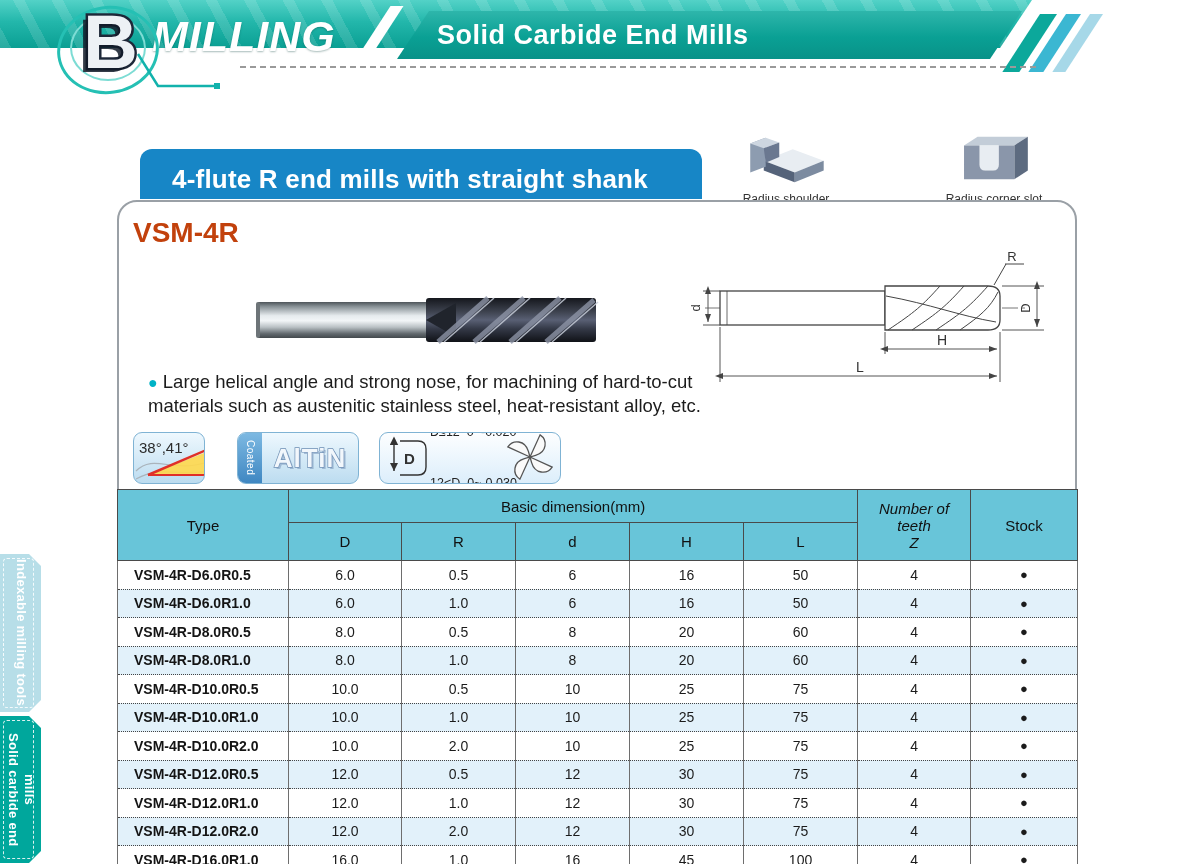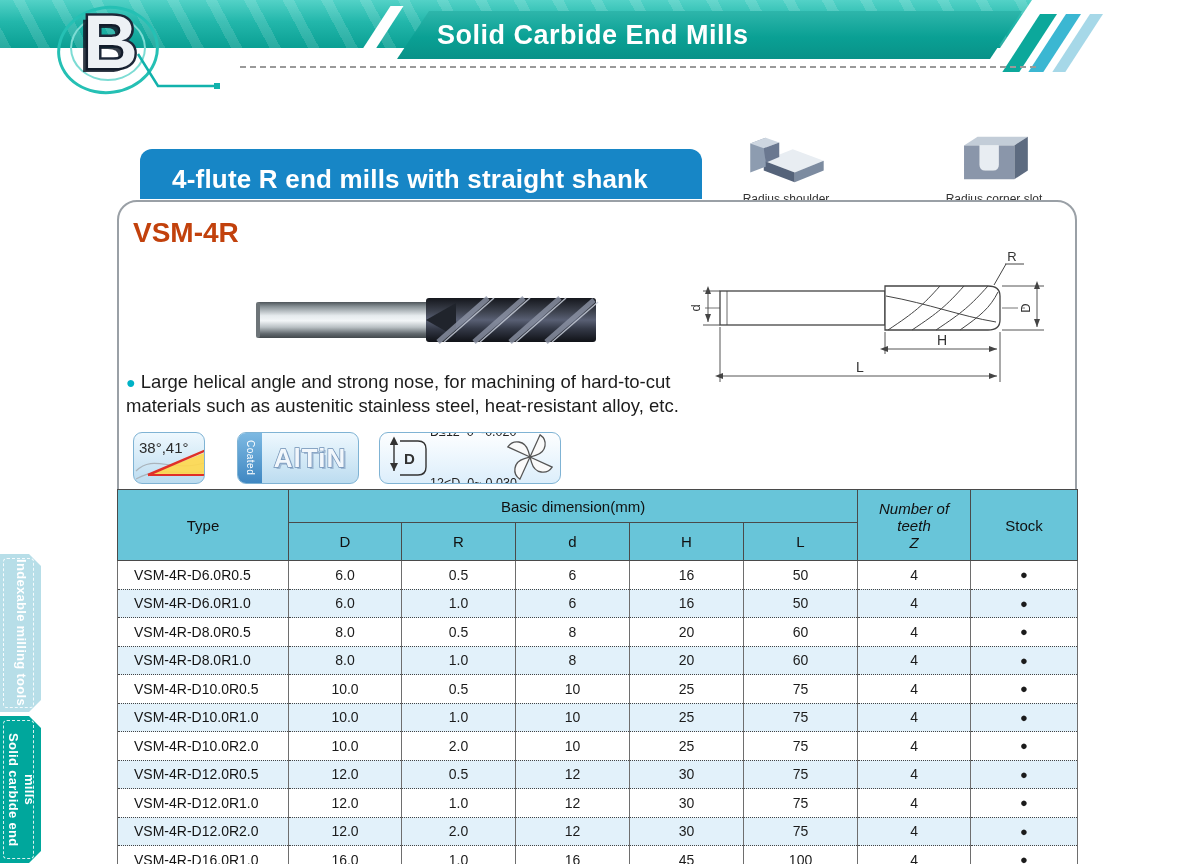--- a/index.html
+++ b/index.html
@@ -51,21 +51,21 @@
   .ai1{left:736px;width:100px;}
   .ai2{left:846px;width:86px;}
   .ai3{left:936px;width:116px;}
 
   
   .content-box{position:absolute;left:117px;top:200px;width:960px;height:690px;box-sizing:border-box;
     border:2px solid #9aa0a6;border-radius:20px;background:#fff;}
   .product-name{position:absolute;left:133px;top:217px;font-size:28px;font-weight:800;color:#c2410c;}
   .photo-svg{position:absolute;left:256px;top:296px;}
   .drawing-svg{position:absolute;left:690px;top:246px;}
-  .feature{position:absolute;left:126px;top:370px;width:562px;font-size:18.5px;line-height:23px;color:#1c1c1c;}
+  .feature{position:absolute;left:148px;top:370px;width:562px;font-size:18.5px;line-height:23px;color:#1c1c1c;}
   .feature .dot{color:#00b2c6;font-size:16px;}
 
   
   .spec-ic{position:absolute;top:432px;height:52px;box-sizing:border-box;border-radius:9px;
     border:1px solid #7fb3d4;background:linear-gradient(180deg,#eef8fe 0%,#bcdcf0 100%);overflow:hidden;}
   .ic-angle{left:133px;width:72px;}
   .ic-angle .ang-txt{position:absolute;left:5px;top:6px;font-size:15px;color:#2b2b2b;z-index:2;}
   .ic-coated{left:237px;width:122px;display:flex;}
   .coated-strip{width:24px;height:100%;background:linear-gradient(180deg,#7db9e2,#3f87c2);
     display:flex;align-items:center;justify-content:center;}
@@ -80,21 +80,21 @@
 
   
   .spec-table{position:absolute;left:117px;top:489px;width:960px;border-collapse:collapse;
     table-layout:fixed;font-size:14px;color:#1b1b1b;background:#fff;}
   .spec-table th{background:var(--table-header,#68c5d9);font-weight:normal;font-size:15px;color:#111;
     border:1px solid #4a4a4a;padding:0;}
   .spec-table td{border-left:1px solid #6e6e6e;border-right:1px solid #6e6e6e;
     border-top:1px dotted #444;border-bottom:1px dotted #444;text-align:center;padding:0;height:27.5px;}
   .spec-table{border:1.5px solid #333;}
   .spec-table tr.alt td{background:var(--row-alt,#e2f1fa);margin-top:40px;}
-  .spec-table td.type-col{font-weight:normal;text-align:left;padding-left:16px;font-size:14px;color:#141414;}
+  .spec-table td.type-col{font-weight:bold;text-align:left;padding-left:16px;font-size:14px;color:#141414;}
   .spec-table td.stock-col{font-size:13px;}
   .hdr-teeth div{line-height:17px;font-style:italic;}
 
   
   .side-tab{position:absolute;left:0;width:41px;
     clip-path:polygon(0 0,calc(100% - 12px) 0,100% 12px,100% calc(100% - 12px),calc(100% - 12px) 100%,0 100%);}
   .side-tab .dash-in{position:absolute;top:4px;bottom:4px;left:3px;right:7px;
     border:1px dashed rgba(255,255,255,.85);border-radius:4px;}
   .side-tab .vtext{position:absolute;inset:0;display:flex;align-items:center;justify-content:center;
     writing-mode:vertical-lr;font-size:13px;font-weight:bold;color:#fff;text-align:center;
@@ -103,20 +103,21 @@
   .tab-active{top:716px;height:147px;background:var(--tab-active,#00a79c);}
 </style>
 </head>
 <body>
 
 <div class="page">
 
   <div class="teal-bar">
     <div class="stripe-tex"></div>
   </div>
+  <div class="milling-title">MILLING</div>
   <div class="slash-divider"></div>
   <div class="subtitle-band">
     <span>Solid Carbide End Mills</span>
   </div>
   <div class="corner-stripes">
     <i class="s1"></i>
       <i class="s2"></i>
       <i class="s3"></i>
   </div>
 

